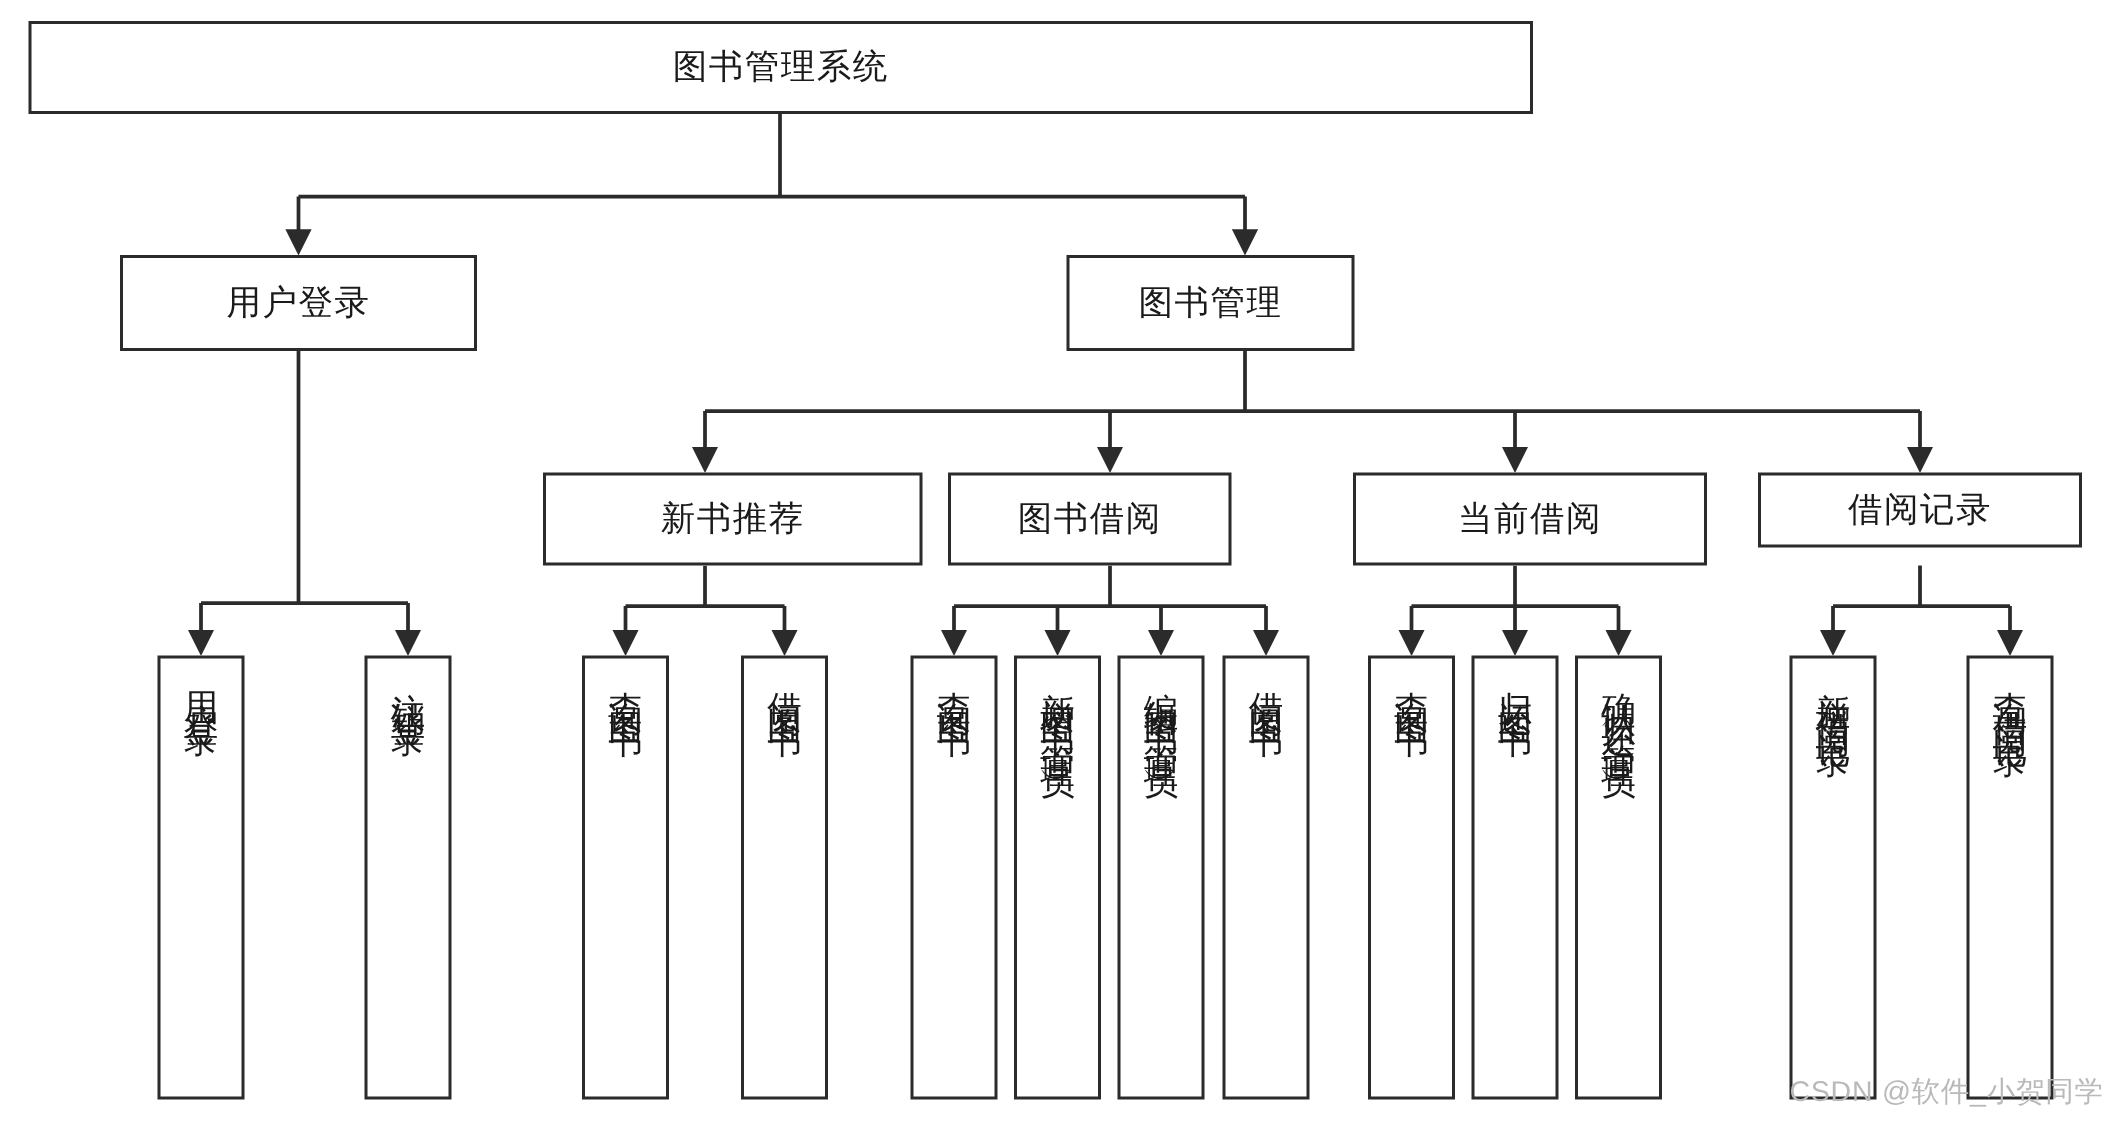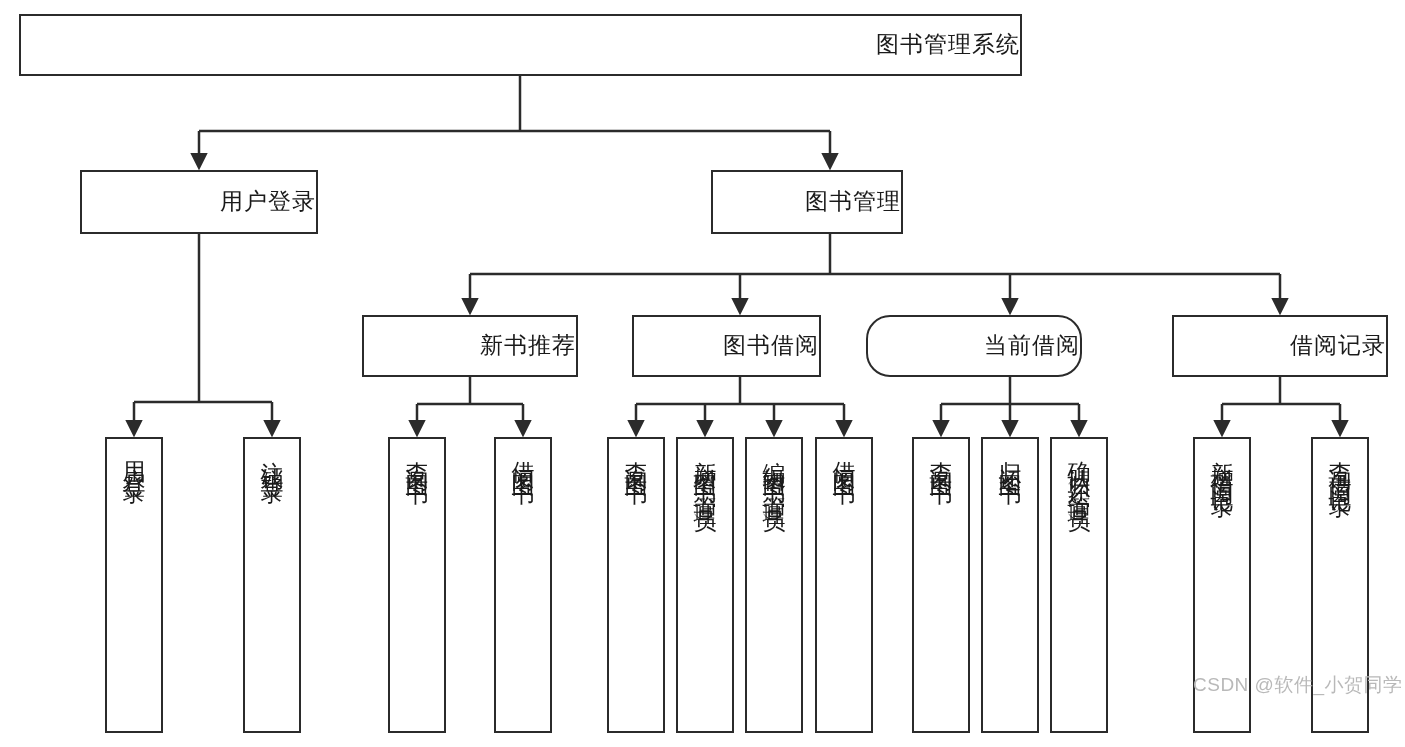--- a/index.html
+++ b/index.html
@@ -35,21 +35,20 @@
     display: flex;
     align-items: center;
     justify-content: center;
     z-index: 2;
   }
   .node.h {
     font-size: 23px;
     line-height: 1.1;
     letter-spacing: 1px;
     white-space: nowrap;
-    justify-content: flex-end;
   }
   .node.v {
     align-items: flex-start;
     justify-content: center;
     padding-top: 4px;
   }
   .node.v .vtext {
     writing-mode: vertical-rl;
     text-orientation: upright;
     font-size: 23px;
@@ -125,30 +124,30 @@
     <span>图书管理系统</span>
   </div>
 
   <div class="node h" style="left:80px; top:170px; width:238px; height:64px;">
     <span>用户登录</span>
   </div>
   <div class="node h" style="left:711px; top:170px; width:192px; height:64px;">
     <span>图书管理</span>
   </div>
 
-  <div class="node h" style="left:362px; top:315px; width:216px; height:62px;">
+  <div class="node h" style="left:362px; top:315px; width:253px; height:62px;">
     <span>新书推荐</span>
   </div>
   <div class="node h" style="left:632px; top:315px; width:189px; height:62px;">
     <span>图书借阅</span>
   </div>
-  <div class="node h" style="left:866px; top:315px; width:216px; height:62px;border-radius:24px;">
+  <div class="node h" style="left:902px; top:315px; width:236px; height:62px;">
     <span>当前借阅</span>
   </div>
-  <div class="node h" style="left:1172px; top:315px; width:216px; height:62px;">
+  <div class="node h" style="left:1172px; top:315px; width:216px; height:50px;">
     <span>借阅记录</span>
   </div>
 
   <div class="node v" style="left:105px; top:437px; width:58px; height:296px;">
     <span class="vtext">用户登录</span>
   </div>
   <div class="node v" style="left:243px; top:437px; width:58px; height:296px;">
     <span class="vtext">注销登录</span>
   </div>
 
@@ -182,15 +181,15 @@
     <span class="vtext">确认归还（管理员）</span>
   </div>
 
   <div class="node v" style="left:1193px; top:437px; width:58px; height:296px;">
     <span class="vtext">新增借阅记录</span>
   </div>
   <div class="node v" style="left:1311px; top:437px; width:58px; height:296px;">
     <span class="vtext">查询借阅记录</span>
   </div>
 
-  <div class="watermark" style="left:1193px; top:672px;">CSDN @软件_小贺同学</div>
+  <div class="watermark" style="left:1193px; top:715px;">CSDN @软件_小贺同学</div>
 
 </div>
 
 </body></html>

